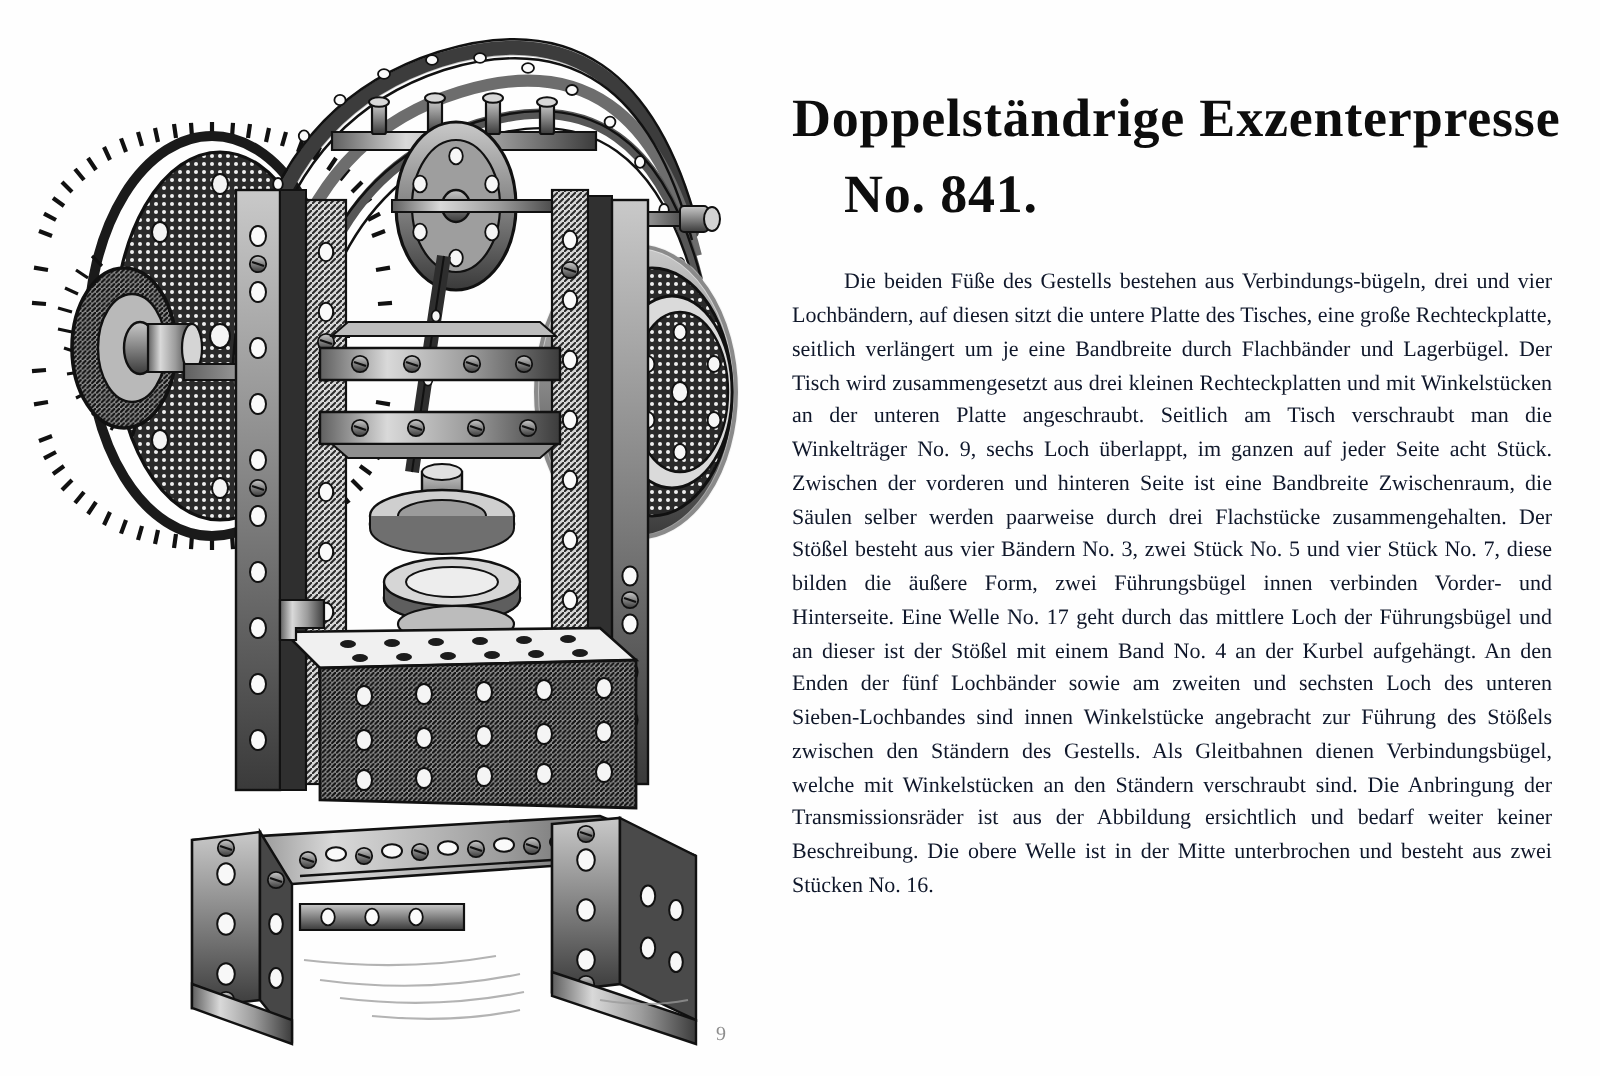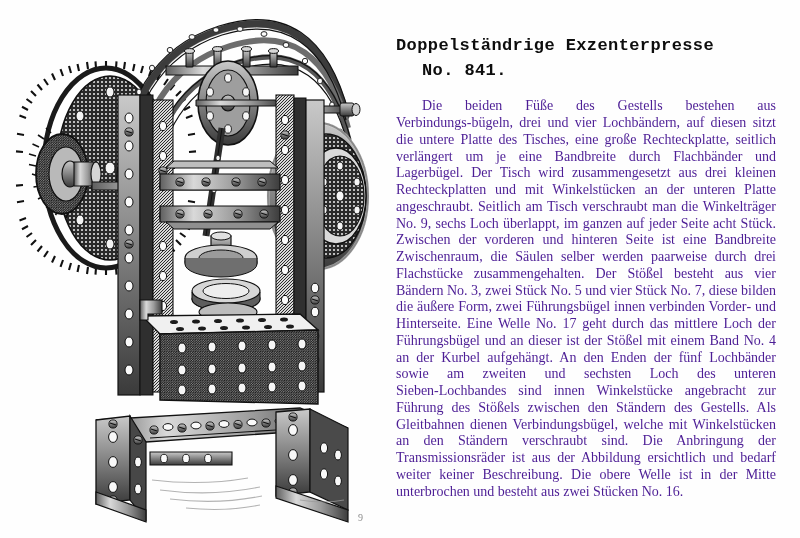--- a/index.html
+++ b/index.html
@@ -6,26 +6,26 @@
   body{width:800px;height:538px;overflow:hidden;position:relative;
        font-family:"Liberation Serif",serif;color:#111;}
   .page{position:absolute;inset:0;background:#fefefe;}
 
   
   .plate{position:absolute;left:0;top:0;width:390px;height:538px;}
   .plate svg{display:block;}
 
   
   .textcol{position:absolute;left:396px;top:24px;width:380px;}
-  .title{font-family:Liberation Mono, monospace;font-weight:700;
-         font-size:17px;letter-spacing:.4px;line-height:1.32;
+  .title{font-family:Liberation Serif, serif;font-weight:700;
+         font-size:27px;letter-spacing:.4px;line-height:1.32;
          color:#0d0d0d;text-align:left;white-space:nowrap;}
   .title .l2{display:block;margin-left:26px;margin-top:2px;}
-  .body{margin-top:16px;font-size:14px;line-height:16.75px;
-        text-align:justify;color:#4c1d95;
+  .body{margin-top:16px;font-size:11px;line-height:16.75px;
+        text-align:justify;color:#0f172a;
         font-family:"Liberation Serif",serif;
         -webkit-font-smoothing:antialiased;}
   .body p{margin:0;text-indent:26px;hyphens:none;}
   .folio{position:absolute;left:358px;top:512px;font-size:10px;
          color:#8d8d8d;font-family:"Liberation Serif",serif;}
 </style>
 </head>
 <body>
 
 <div class="page">

